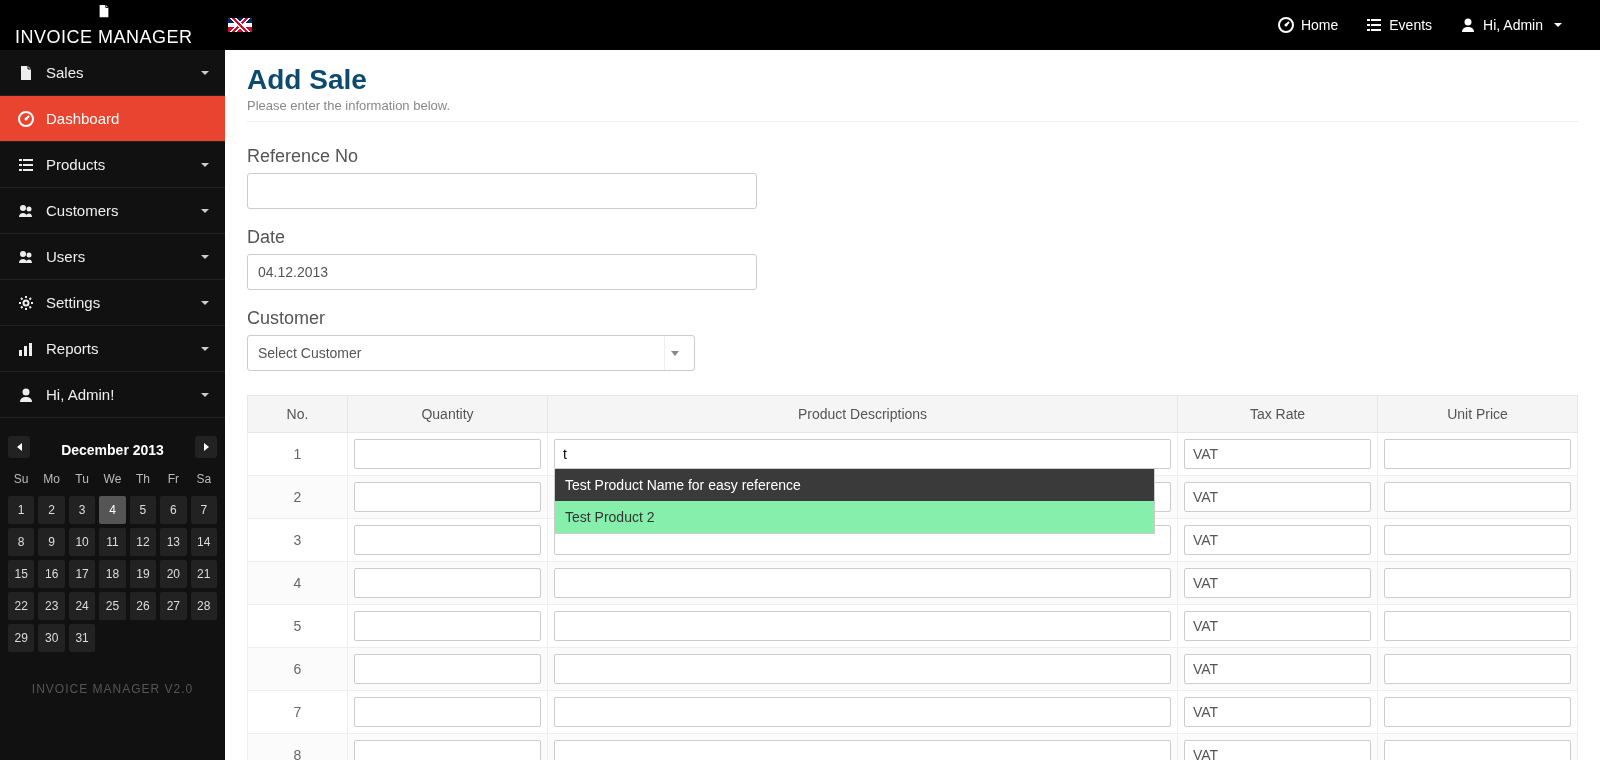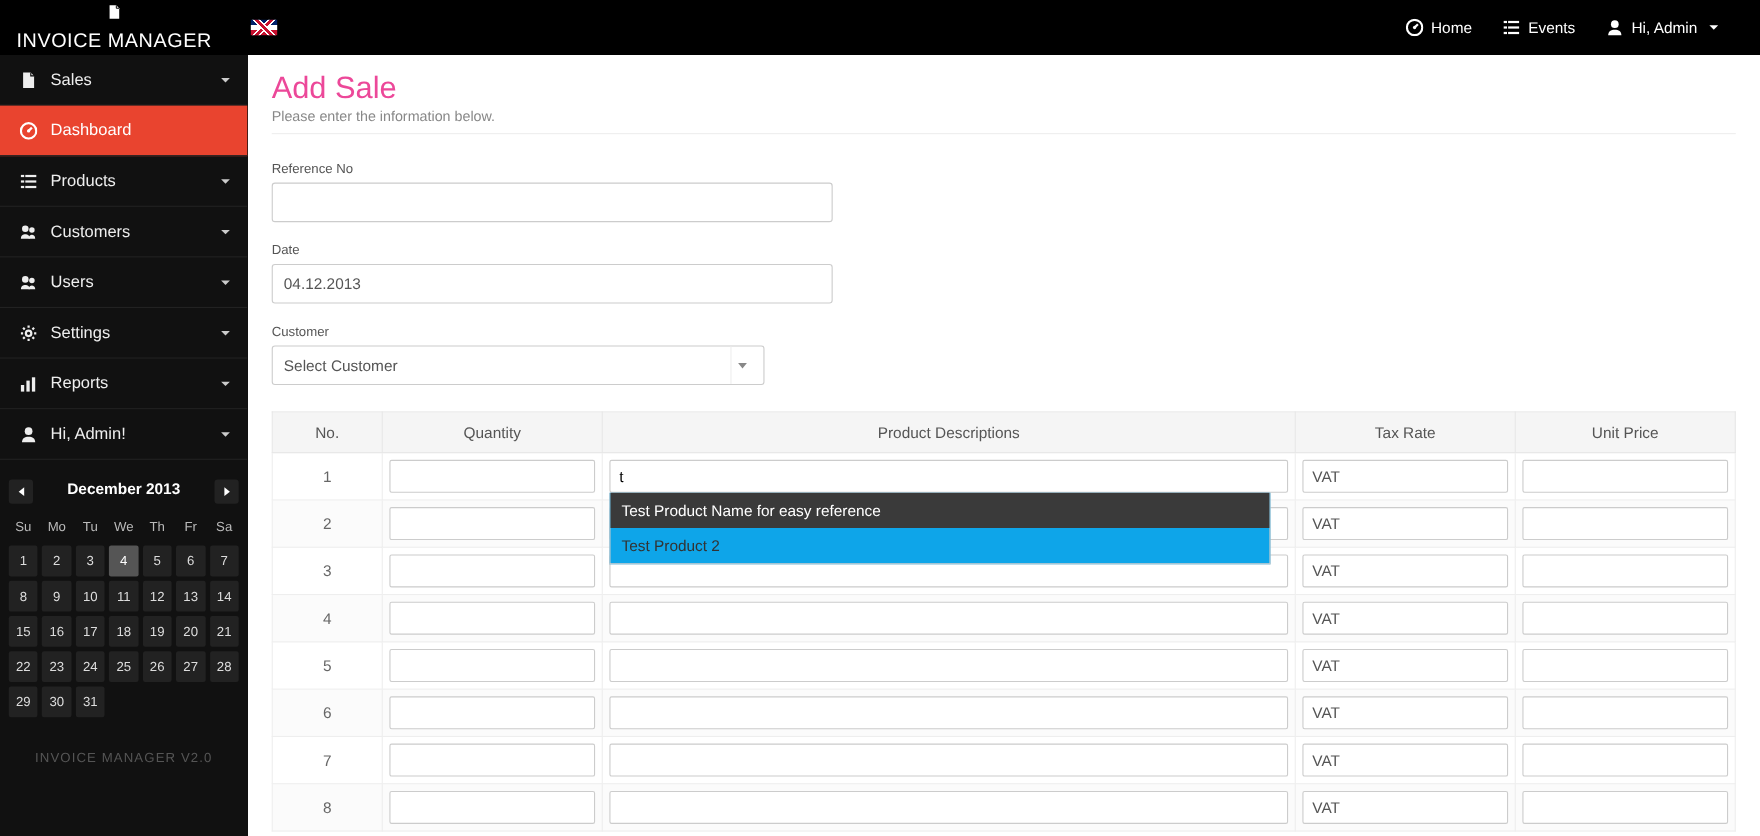--- a/index.html
+++ b/index.html
@@ -19,40 +19,40 @@
 .caret { display: inline-block; width: 0; height: 0; border-left: 4px solid transparent; border-right: 4px solid transparent; border-top: 4px solid #fff; margin-left: 4px; }
 
 
 .sidebar { position: fixed; top: 50px; left: 0; bottom: 0; width: 225px; background: #111; color: #ccc; overflow-y: auto; }
 .side-item { display: flex; align-items: center; gap: 12px; padding: 14px 18px; color: #eee; font-size: 15px; border-bottom: 1px solid #222; cursor: pointer; position: relative; }
 .side-item.active { background: #e9442f; color: #fff; }
 .side-item .caret-dn { position: absolute; right: 16px; width: 0; height: 0; border-left: 4px solid transparent; border-right: 4px solid transparent; border-top: 4px solid #ccc; }
 
 
 .cal { padding: 6px 8px 16px; }
-.cal-head { display: flex; align-items: flex-start; justify-content: space-between; margin: 12px 0 8px; }
+.cal-head { display: flex; align-items: flex-end; justify-content: space-between; margin: 12px 0 8px; }
 .cal-btn { width: 22px; height: 22px; background: #222; border-radius: 3px; display: flex; align-items: center; justify-content: center; cursor: pointer; }
 .cal-btn .arrow-l, .cal-btn .arrow-r { width:0; height:0; border-top:4px solid transparent; border-bottom:4px solid transparent; }
 .arrow-l { border-right:5px solid #fff; }
 .arrow-r { border-left:5px solid #fff; }
 .cal-title { color:#fff; font-weight:600; font-size:14px; }
 .cal-grid { display: grid; grid-template-columns: repeat(7, 1fr); gap: 4px; }
 .cal-dow { color:#bbb; font-size:12px; text-align:center; padding: 6px 0; }
 .cal-day { background:#222; color:#ddd; font-size:12px; text-align:center; padding: 7px 0; border-radius:2px; cursor:pointer; }
 .cal-day.today { background:#555; color:#fff; }
 .footer-text { text-align:center; color:#555; font-size:12px; letter-spacing:1px; margin-top:30px; }
 
 
 .main { margin-left: 225px; margin-top: 50px; padding: 14px 22px 60px; }
-.page-header h1 { font-size: 28px; font-weight: 400; color:#ec4899; }
+.page-header h1 { font-size: 28px; font-weight: 700; color:#0c4a6e; }
 .page-header p { color:#888; font-size:13px; margin-top:2px; }
 .page-header { border-bottom:1px solid #eee; padding-bottom:8px; margin-bottom:24px; }
 
 .form-group { margin-bottom: 18px; }
-.form-group label { display:block; color:#555; font-size:12px; margin-bottom:6px; }
+.form-group label { display:block; color:#555; font-size:18px; margin-bottom:6px; }
 .form-control { width: 510px; height: 36px; border:1px solid #ccc; border-radius:3px; padding: 6px 10px; font-size:14px; color:#555; background:#fff; }
 
 .select-wrap { position:relative; width:448px; }
 .select-btn { width:100%; height:36px; border:1px solid #ccc; border-radius:3px; background:#fff; display:flex; align-items:center; padding:0 10px; color:#555; cursor:pointer; }
 .select-btn .sel-caret { margin-left:auto; width:20px; height:100%; display:flex; align-items:center; justify-content:center; border-left:1px solid #eee; }
 .sel-caret .tri { width:0; height:0; border-left:4px solid transparent; border-right:4px solid transparent; border-top:5px solid #888; }
 
 
 .items-table { width:100%; border-collapse: collapse; margin-top: 24px; }
 .items-table th { background:#f5f5f5; border:1px solid #e7e7e7; padding:10px 8px; font-weight:400; color:#555; font-size:14px; }
@@ -62,21 +62,21 @@
 .cell-input { width:100%; height:30px; border:1px solid #ccc; border-radius:2px; padding:4px 8px; font-size:14px; }
 .col-qty { width:200px; }
 .col-desc { width:auto; }
 .col-tax { width:200px; }
 .col-price { width:200px; }
 .tax-select { position:relative; }
 .tax-btn { width:100%; height:30px; border:1px solid #ccc; border-radius:2px; background:#fff; display:flex; align-items:center; padding:0 8px; color:#555; cursor:pointer; font-size:14px;}
 .tax-btn .tri-box { margin-left:auto; width:16px; display:flex; align-items:center; justify-content:center; }
 
 
-.ac-dropdown { position:absolute; left:0; right:16px; top:30px; background:#0ea5e9; border:1px solid #ccc; border-top:none; z-index:50; }
+.ac-dropdown { position:absolute; left:0; right:16px; top:30px; background:#86efac; border:1px solid #ccc; border-top:none; z-index:50; }
 .ac-item { padding:8px 10px; font-size:14px; color:#333; cursor:pointer; }
 .ac-item.active { background:#3a3a3a; color:#fff; }
 .desc-wrap { position:relative; }
 
 
 .icon-svg { width:16px; height:16px; fill: currentColor; vertical-align:middle; flex-shrink:0; }
 .side-item .icon-svg { width:16px; height:16px; }
 
 </style>
 </head>

